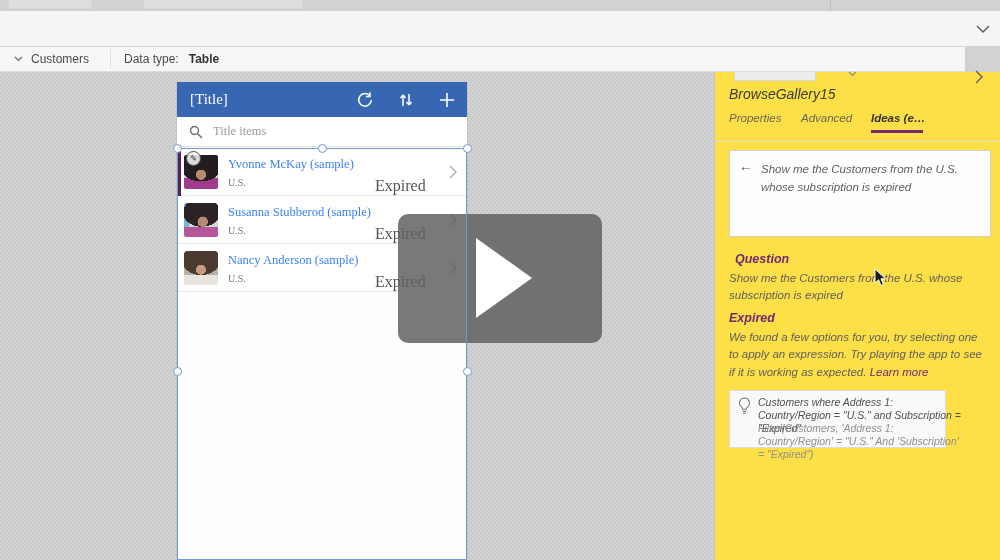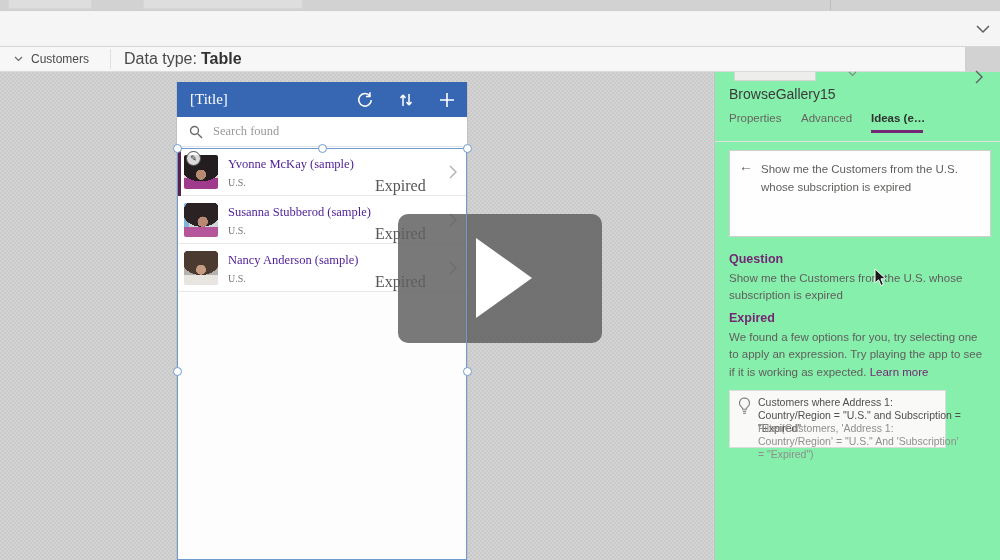--- a/index.html
+++ b/index.html
@@ -24,21 +24,21 @@
   .tk-plain{color:#4a4a4a;}
   .tk-string{color:#8f2b8f;}
   .fx-chevron{position:absolute;right:8px;top:10px;width:18px;height:16px;cursor:pointer;}
 
   
   .ctx-bar{position:absolute;left:0;top:47px;width:966px;height:25px;background:#f7f7f7;
            border-bottom:1px solid #dcdcdc;border-right:1px solid #cfcfcf;box-sizing:border-box;}
   .ctx-sel{position:absolute;left:14px;top:0;height:24px;display:flex;align-items:center;gap:8px;cursor:pointer;}
   .ctx-sel-label{font-size:12px;color:#4a4a4a;}
   .ctx-div{position:absolute;left:110px;top:2px;width:1px;height:20px;background:#e0e0e0;}
-  .ctx-type{position:absolute;left:124px;top:0;height:24px;display:flex;align-items:center;gap:4px;font-size:16px;color:#4a4a4a;}
+  .ctx-type{position:absolute;left:124px;top:0;height:24px;display:flex;align-items:center;gap:10px;font-size:12px;color:#4a4a4a;}
   .ctx-type b{color:#333;}
 
   
   .canvas{position:absolute;left:0;top:72px;width:713px;height:488px;background-color:#cacaca;
           background-image:linear-gradient(45deg,rgba(255,255,255,.16) 25%,transparent 25%,transparent 75%,rgba(255,255,255,.16) 75%),
                            linear-gradient(45deg,rgba(255,255,255,.16) 25%,transparent 25%,transparent 75%,rgba(255,255,255,.16) 75%);
           background-size:4px 4px;background-position:0 0,2px 2px;}
 
   
   .phone{position:absolute;left:177px;top:82px;width:290px;height:478px;background:#fdfdfd;
@@ -68,55 +68,55 @@
       linear-gradient(90deg,#7fb3d8 0 16%,transparent 16%),
       #cfd6da;}
   .av-2{background:
       radial-gradient(circle at 50% 55%,#c79b82 0 19%,transparent 20%),
       radial-gradient(ellipse 56% 44% at 50% 27%,#4a3a30 0 99%,transparent 100%),
       linear-gradient(0deg,#e8e4df 0 28%,transparent 28%),
       #b5b1ad;}
   .edit-badge{position:absolute;left:2px;top:-4px;width:15px;height:15px;border-radius:50%;
               border:1.5px solid #4a4a4a;background:rgba(252,252,252,.85);box-sizing:border-box;
               display:flex;align-items:center;justify-content:center;font-size:8px;color:#333;}
-  .g-name{position:absolute;left:51px;top:9px;font-size:12.5px;color:#4c1d95;}
+  .g-name{position:absolute;left:51px;top:9px;font-size:12.5px;color:#3b82f6;}
   .g-country{position:absolute;left:51px;top:29px;font-size:10px;color:#767676;}
   .g-status{position:absolute;left:198px;top:29px;font-size:16px;color:#555;}
   .g-chev{position:absolute;right:10px;top:17px;display:flex;}
 
   
   .sel-box{position:absolute;left:177px;top:148px;width:290px;height:412px;
            border:1px solid #6f9bd1;box-sizing:border-box;pointer-events:none;z-index:6;}
   .handle{position:absolute;width:9px;height:9px;border-radius:50%;background:#fff;border:1px solid #6f9bd1;
           box-sizing:border-box;z-index:7;cursor:pointer;}
 
   
   .play-overlay{position:absolute;left:398px;top:214px;width:204px;height:129px;background:rgba(95,95,95,.84);
                 border-radius:10px;z-index:5;cursor:pointer;}
   .play-tri{position:absolute;left:78px;top:24px;width:0;height:0;
             border-left:56px solid #fff;border-top:40px solid transparent;border-bottom:40px solid transparent;}
 
   
-  .panel{position:absolute;left:714px;top:72px;width:286px;height:488px;background:#86efac;border-left:1px solid #c2c2c2;box-sizing:border-box;}
+  .panel{position:absolute;left:714px;top:72px;width:286px;height:488px;background:#fde047;border-left:1px solid #c2c2c2;box-sizing:border-box;font-style:italic;}
   .panel-remnant{position:absolute;left:19px;top:0;width:82px;height:9px;background:#ededec;border:1px solid #d7d6d4;border-top:none;box-sizing:border-box;}
   .panel-remnant svg{position:absolute;right:-42px;top:-1px;}
   .panel-collapse{position:absolute;left:254px;top:-6px;width:20px;height:22px;display:flex;align-items:center;justify-content:center;cursor:pointer;}
   .panel-title{position:absolute;left:14px;top:14px;font-size:14px;color:#3b3a39;}
   .tab{position:absolute;top:40px;font-size:11.5px;color:#67655f;cursor:pointer;}
   .tab-0{left:14px;} .tab-1{left:86px;} .tab-2{left:156px;font-weight:bold;color:#323130;}
   .tab-underline{position:absolute;left:156px;top:58px;width:52px;height:3px;background:#742774;}
   .panel-divline{position:absolute;left:0;top:69px;width:286px;height:1px;background:#e2e0dd;}
 
   .idea-box{position:absolute;left:14px;top:78px;width:262px;height:87px;background:#fefefe;
             border:1px solid #d2d0ce;box-sizing:border-box;cursor:text;}
   .idea-arrow{position:absolute;left:9px;top:7px;font-size:14px;color:#5f5d5b;cursor:pointer;}
   .idea-text{position:absolute;left:31px;top:10px;width:218px;font-size:11.5px;line-height:1.55;color:#605e5c;}
 
   .sec-heading{position:absolute;left:14px;font-size:12.5px;font-weight:bold;color:#742774;}
-  .q-head{top:180px;} .q-body{position:absolute;left:14px;top:198px;width:252px;font-size:11.5px;line-height:1.45;color:#605e5c;}
+  .q-head{top:180px;margin-left:6px;} .q-body{position:absolute;left:14px;top:198px;width:252px;font-size:11.5px;line-height:1.45;color:#605e5c;}
   .a-head{top:239px;} .a-body{position:absolute;left:14px;top:257px;width:260px;font-size:11.5px;line-height:1.5;color:#605e5c;}
   .a-link{color:#742774;cursor:pointer;}
 
   .sugg-box{position:absolute;left:14px;top:318px;width:217px;height:58px;background:#f9f9f8;
             border:1px solid #dddcda;box-sizing:border-box;cursor:pointer;}
   .sugg-bulb{position:absolute;left:8px;top:6px;}
   .sugg-summary{position:absolute;left:28px;top:5px;width:204px;font-size:10.5px;line-height:1.25;color:#504f4d;}
   .sugg-expr{position:absolute;left:28px;top:31px;width:206px;font-size:10.5px;line-height:1.25;color:#908f8d;}
 
   
@@ -189,21 +189,21 @@
         </span>
       </div>
     </div>
     <div class="p-search">
       <span class="p-search-ic">
         <svg width="14" height="14" viewBox="0 0 14 14">
             <circle cx="5.5" cy="5.5" r="4" fill="none" stroke="#6b6b6b" stroke-width="1.4"></circle>
             <line x1="8.7" y1="8.7" x2="13" y2="13" stroke="#6b6b6b" stroke-width="1.4"></line>
           </svg>
       </span>
-      <span class="p-search-ph">Search found</span>
+      <span class="p-search-ph">Title items</span>
     </div>
 
     <div class="g-item" style="top:66px;">
       <div class="g-accent"></div>
       <div class="av av-0">
         <div class="edit-badge">✎</div>
       </div>
       <span class="g-name">Yvonne McKay (sample)</span>
       <span class="g-country">U.S.</span>
       <span class="g-status">Expired</span>

